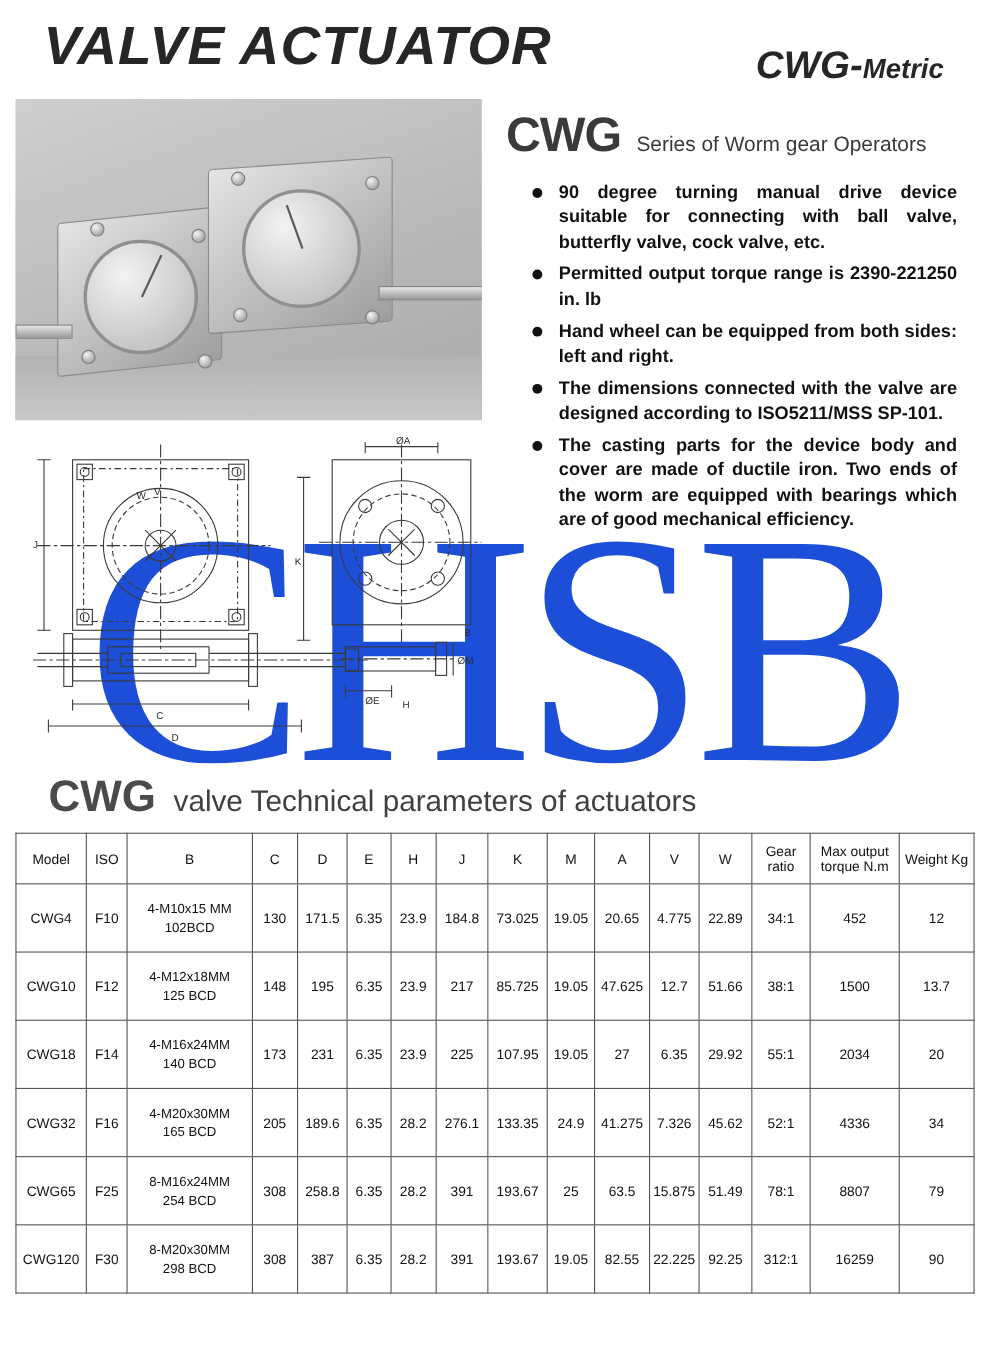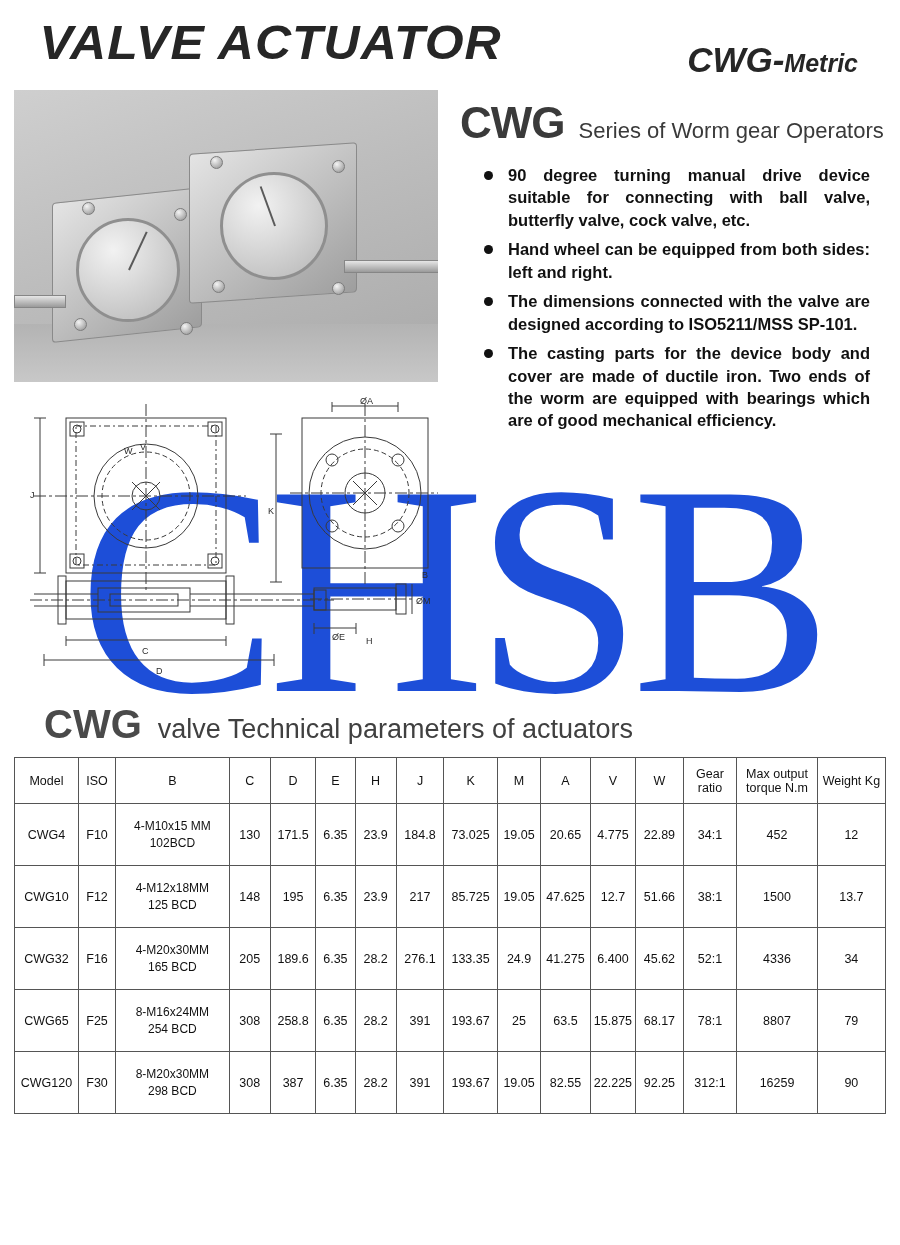--- a/index.html
+++ b/index.html
@@ -134,21 +134,21 @@
     margin-top: 8px;
     margin-bottom: 6px;
   }
   .cwg-big {
     font-size: 44px;
     font-weight: bold;
     color: #3a3a3a;
     letter-spacing: -1px;
   }
   .cwg-series {
-    font-size: 22px;
+    font-size: 19px;
     color: #3a3a3a;
   }
   ul.features {
     list-style: none;
     margin: 16px; padding: 0;
   }
   ul.features li {
     position: relative;
     padding-left: 32px;
     margin-bottom: 7px;
@@ -327,20 +327,21 @@
       </div>
     </div>
 
     <div class="right-col">
       <div class="cwg-head">
         <span class="cwg-big">CWG</span>
         <span class="cwg-series">Series of Worm gear Operators</span>
       </div>
       <ul class="features">
         <li>90 degree turning manual drive device suitable for connecting with ball valve, butterfly valve, cock valve, etc.</li>
+        <li>Permitted output torque range is 2390-221250 in. lb</li>
         <li>Hand wheel can be equipped from both sides: left and right.</li>
         <li>The dimensions connected with the valve are designed according to ISO5211/MSS SP-101.</li>
         <li>The casting parts for the device body and cover are made of ductile iron. Two ends of the worm are equipped with bearings which are of good mechanical efficiency.</li>
       </ul>
     </div>
   </div>
 
   <div class="table-head">
     <span class="big">CWG</span>
     <span class="cap">valve Technical parameters of actuators</span>
@@ -400,54 +401,72 @@
         <td>85.725</td>
         <td>19.05</td>
         <td>47.625</td>
         <td>12.7</td>
         <td>51.66</td>
         <td>38:1</td>
         <td>1500</td>
         <td>13.7</td>
       </tr>
 
+      <tr>
+        <td>CWG18</td>
+        <td>F14</td>
+        <td class="bcol">4-M16x24MM<br>140 BCD</td>
+        <td>173</td>
+        <td>231</td>
+        <td>6.35</td>
+        <td>23.9</td>
+        <td>225</td>
+        <td>107.95</td>
+        <td>19.05</td>
+        <td>27</td>
+        <td>6.35</td>
+        <td>29.92</td>
+        <td>55:1</td>
+        <td>2034</td>
+        <td>20</td>
+      </tr>
 
       <tr>
         <td>CWG32</td>
         <td>F16</td>
         <td class="bcol">4-M20x30MM<br>165 BCD</td>
         <td>205</td>
         <td>189.6</td>
         <td>6.35</td>
         <td>28.2</td>
         <td>276.1</td>
         <td>133.35</td>
         <td>24.9</td>
         <td>41.275</td>
-        <td>6.400</td>
+        <td>7.326</td>
         <td>45.62</td>
         <td>52:1</td>
         <td>4336</td>
         <td>34</td>
       </tr>
 
       <tr>
         <td>CWG65</td>
         <td>F25</td>
         <td class="bcol">8-M16x24MM<br>254 BCD</td>
         <td>308</td>
         <td>258.8</td>
         <td>6.35</td>
         <td>28.2</td>
         <td>391</td>
         <td>193.67</td>
         <td>25</td>
         <td>63.5</td>
         <td>15.875</td>
-        <td>68.17</td>
+        <td>51.49</td>
         <td>78:1</td>
         <td>8807</td>
         <td>79</td>
       </tr>
 
       <tr>
         <td>CWG120</td>
         <td>F30</td>
         <td class="bcol">8-M20x30MM<br>298 BCD</td>
         <td>308</td>

